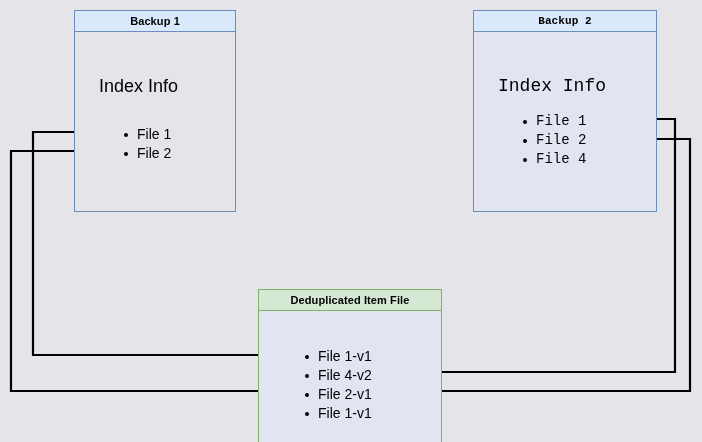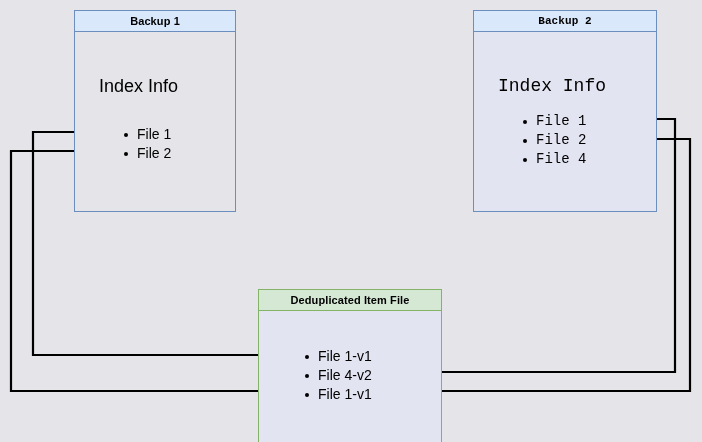--- a/index.html
+++ b/index.html
@@ -139,18 +139,19 @@
       </ul>
     </div>
   </div>
 
   <div class="node green" style="left:258px; top:281px; width:184px; height:161px;">
     <div class="node-header">Deduplicated Item File</div>
     <div class="node-body">
       <ul class="bullet-list" style="left:43px; top:36px;">
         <li>File 1-v1</li>
         <li>File 4-v2</li>
+        <li>File 2-v1</li>
         <li>File 1-v1</li>
       </ul>
     </div>
   </div>
 
 </div>
 
 </body></html>

